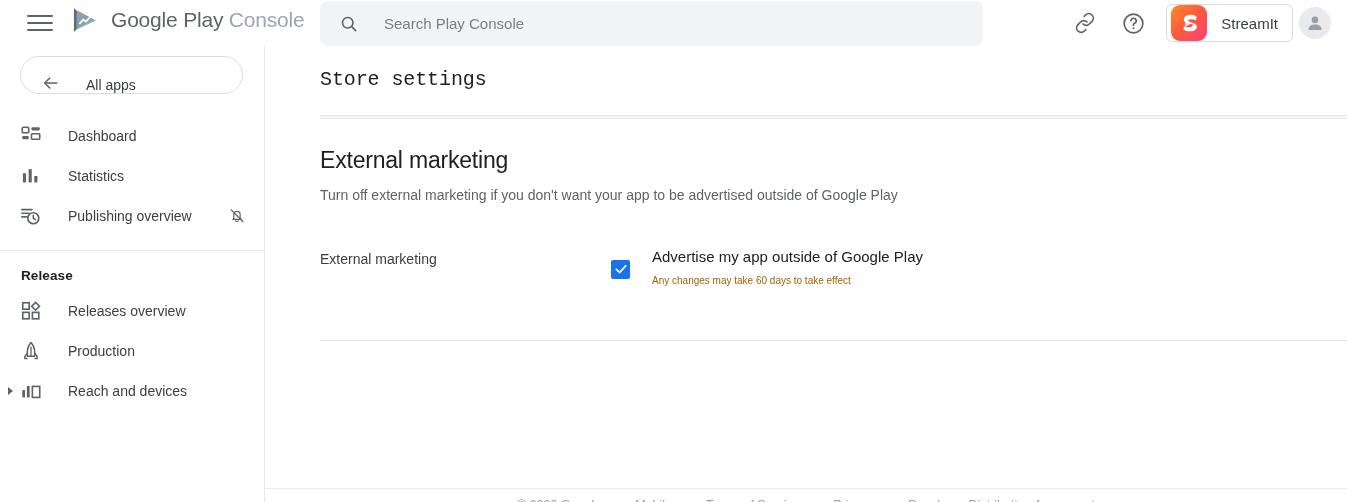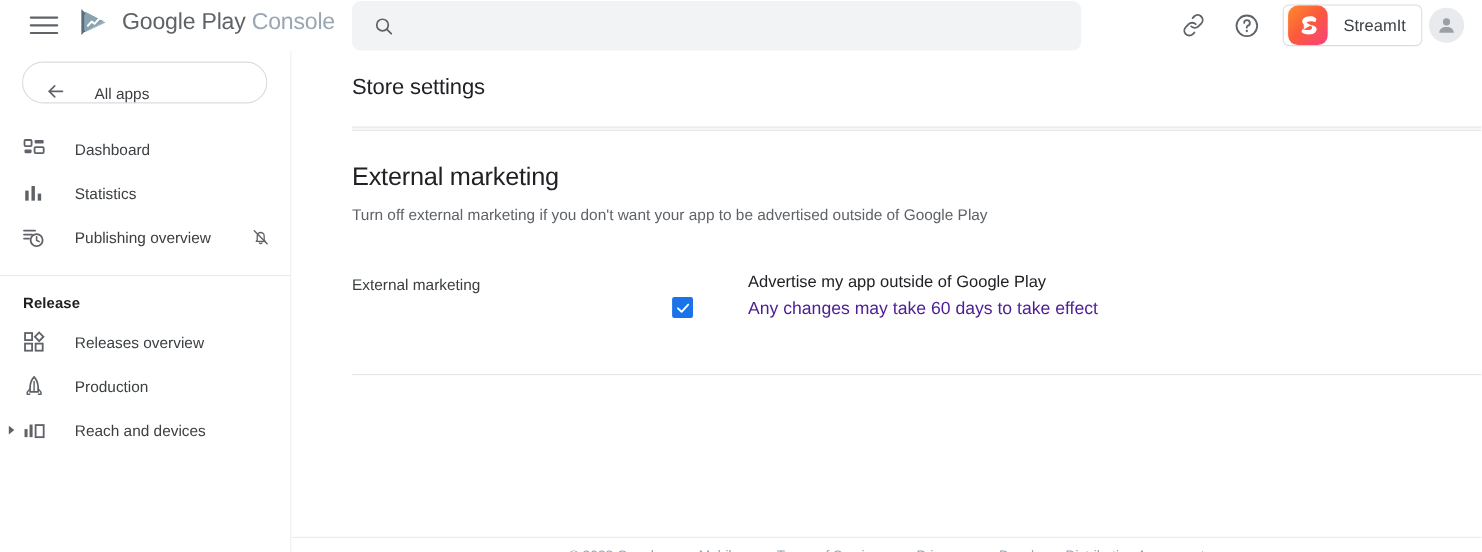--- a/index.html
+++ b/index.html
@@ -113,49 +113,49 @@
     padding: 17px 0 8px 21px; letter-spacing: 0.1px;
   }
 
   
   .main {
     position: absolute; left: 265px; top: 46px;
     width: 1082px; height: 456px; background: #fff; overflow: hidden;
   }
   .page-title {
     font-size: 20px; color: #202124; font-weight: normal;
-    margin: 0; padding: 22px 0 0 55px; letter-spacing: -0.1px;
+    margin: 0; padding: 22px 0 0 55px; letter-spacing: -0.1px; font-family: Liberation Mono, monospace;
   }
   .header-shadow {
     margin: 24px 0 0 55px; width: 1027px; height: 3px;
     background: linear-gradient(to bottom, rgba(60,64,67,0.14), rgba(60,64,67,0));
   }
   .rule {
     margin-left: 55px; width: 1027px; height: 1px; background: #e3e5e8;
   }
   .section-title {
     font-size: 23px; color: #202124; font-weight: normal;
     margin: 0; padding: 28px 0 0 55px; letter-spacing: -0.2px;
   }
   .section-desc {
     font-size: 14px; color: #5f6368; padding: 12px 0 0 55px; line-height: 18px;
   }
   .field-row {
     display: flex; align-items: flex-start; padding: 44px 0 0 55px;
   }
   .field-label { font-size: 14px; color: #3c4043; width: 291px; flex: none; padding-top: 3px; }
-  .checkbox-group { display: flex; align-items: flex-end; gap: 28px; }
+  .checkbox-group { display: flex; align-items: center; }
   .checkbox {
     width: 19px; height: 19px; border-radius: 2px; background: #1a73e8;
     display: flex; align-items: center; justify-content: center;
     cursor: pointer; flex: none; margin-top: 1px;
   }
   .checkbox-texts { margin-left: 22px; }
   .checkbox-label { font-size: 15px; color: #202124; line-height: 18px; }
-  .checkbox-sub { font-size: 16px; color: #4c1d95; margin-top: 7px; line-height: 16px; }
+  .checkbox-sub { font-size: 10px; color: #a16207; margin-top: 7px; line-height: 16px; }
   .bottom-rule { margin: 51px 0 0 55px; width: 1027px; height: 1px; background: #e3e5e8; }
 
   .footer {
     position: absolute; left: 265px; bottom: 0; width: 1082px; height: 14px;
     overflow: hidden; border-top: 1px solid #e8eaed;
   }
   .footer-inner {
     display: flex; align-items: center; justify-content: center; gap: 34px;
     height: 32px; font-size: 12.5px; color: #9aa0a6; white-space: nowrap;
   }
@@ -187,20 +187,21 @@
         <span class="brand-g">Google Play</span>
         <span class="brand-c">Console</span>
       </div>
     </div>
 
     <div class="searchwrap">
       <svg class="search-icon" viewBox="0 0 24 24">
         <circle cx="10.5" cy="10.5" r="6.3" fill="none" stroke="#5f6368" stroke-width="1.9"></circle>
         <line x1="15.2" y1="15.2" x2="20" y2="20" stroke="#5f6368" stroke-width="1.9" stroke-linecap="round"></line>
       </svg>
+      <input class="search-input" type="text" placeholder="Search Play Console" style="">
     </div>
 
     <div class="topright">
       <div class="icon-btn">
         <svg viewBox="0 0 24 24" width="24" height="24">
           <path d="M10 13a4.5 4.5 0 0 0 6.4 0l2.6-2.6a4.5 4.5 0 0 0-6.4-6.4L11.2 5.4" fill="none" stroke="#5f6368" stroke-width="1.7" stroke-linecap="round"></path>
           <path d="M14 11a4.5 4.5 0 0 0-6.4 0L5 13.6a4.5 4.5 0 0 0 6.4 6.4l1.4-1.4" fill="none" stroke="#5f6368" stroke-width="1.7" stroke-linecap="round"></path>
         </svg>
       </div>
       <div class="icon-btn">

